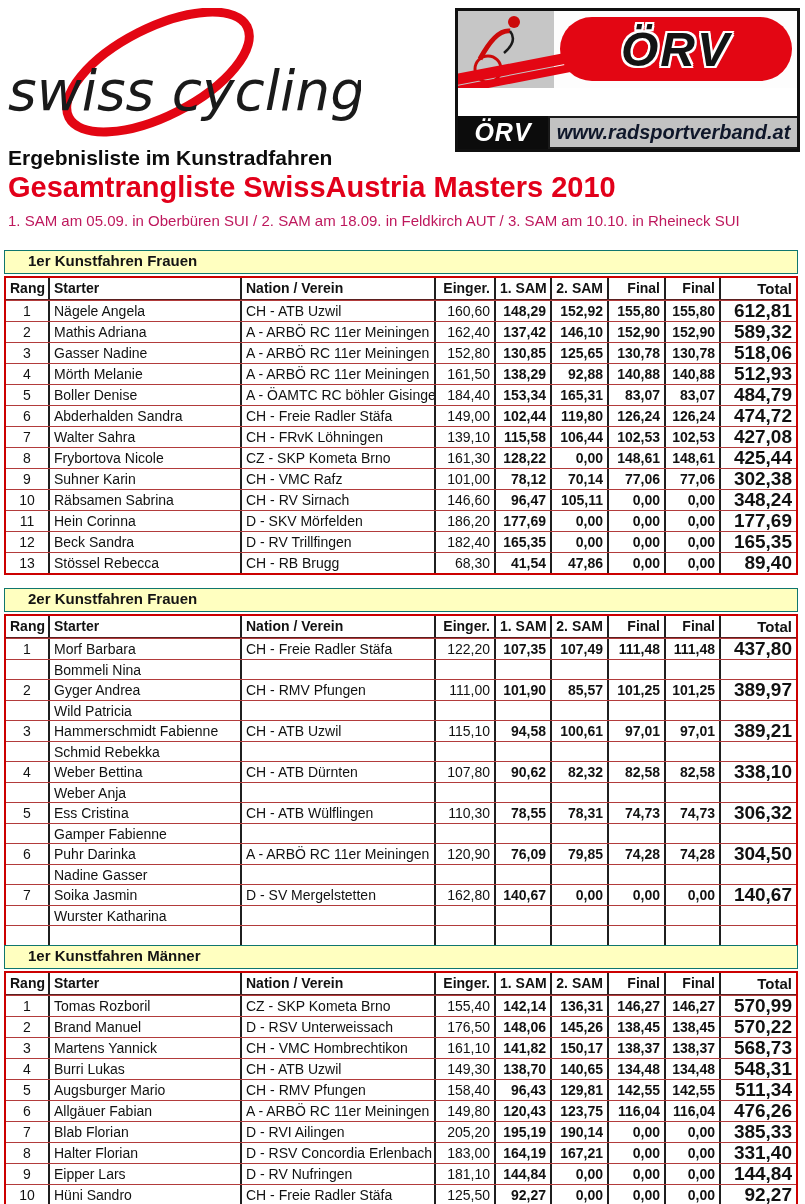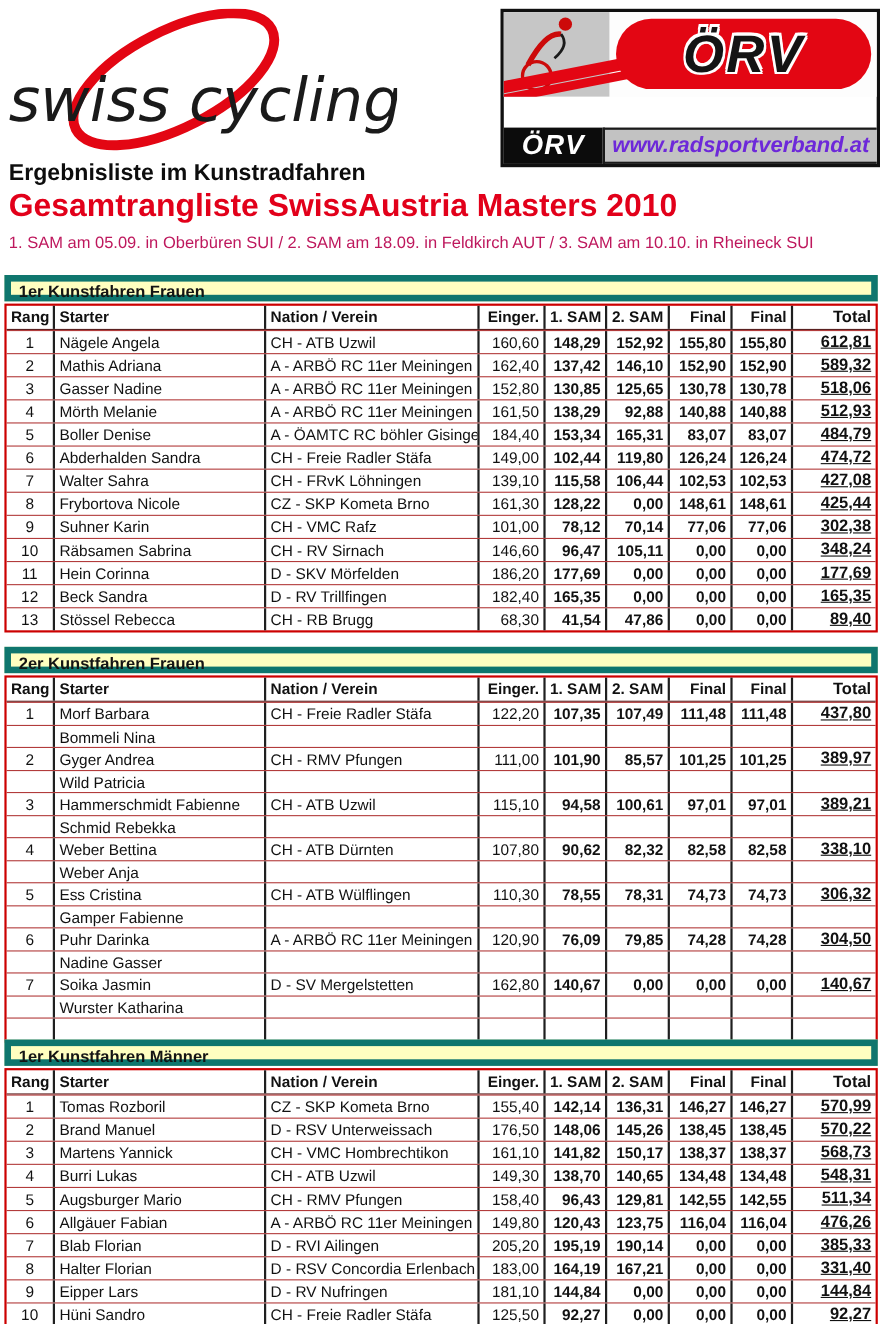--- a/index.html
+++ b/index.html
@@ -26,54 +26,54 @@
   .oerv-pill span {
     font-size:48px; font-weight:bold; font-style:italic; color:#141414; letter-spacing:2px;
     text-shadow:-2px 0 0 #fff, 2px 0 0 #fff, 0 -2px 0 #fff, 0 2px 0 #fff,
                 -2px -2px 0 #fff, 2px 2px 0 #fff, -2px 2px 0 #fff, 2px -2px 0 #fff;
   }
   .oerv-bottom { position:absolute; left:0; bottom:0; width:100%; height:33px; display:flex; }
   .oerv-black { width:90px; height:100%; background:#0c0c0c; color:#fff;
                 font-weight:bold; font-style:italic; font-size:25px;
                 display:flex; align-items:center; justify-content:center; letter-spacing:1px; }
   .oerv-url { flex:1; height:100%; background:#c2c2c2; border:2px solid #1a1a1a; border-right:none;
-              color:#6d28d9; font-style:italic; font-weight:bold; font-size:20px;
+              color:#0f172a; font-style:italic; font-weight:bold; font-size:20px;
               display:flex; align-items:center; justify-content:center; }
 
   
   .doc-title { position:absolute; left:8px; top:146px; font-size:21px; font-weight:bold; color:#0d0d0d; }
   .doc-subtitle { position:absolute; left:8px; top:171px; font-size:29px; font-weight:bold; color:#e2001a; }
   .doc-info { position:absolute; left:8px; top:212px; font-size:15px; color:#be185d; }
 
   
   .tblock { position:absolute; left:4px; width:794px; }
   .tblock.t1 { top:250px; } .tblock.t2 { top:588px; } .tblock.t3 { top:945px; }
-  .title-bar { height:24px; background:#ffffc0; border:6px solid #0f766e;
+  .title-bar { height:24px; background:#ffffc0; border:1px solid #0f766e;
                font-size:15px; font-weight:bold; color:#141414;
-               line-height:20px; padding-left:7px; margin-bottom:2px; }
+               line-height:20px; padding-left:23px; margin-bottom:2px; }
   .grid { border:2px solid #cc0000; background:#fff; }
   .row { display:flex; height:21px; border-top:1px solid #b23b3b; }
   .t2 .row { height:20.5px; }
   .row.head { height:22px; border-top:none; border-bottom:1px solid #5a2020; font-weight:bold; }
   .row.head .cell { line-height:21px; }
   .cell { height:100%; line-height:20px; font-size:14px; overflow:hidden; white-space:nowrap;
           border-right:2px solid #1f1f1f; padding:0 4px; }
   .cell:last-child { border-right:none; }
   .c0 { width:44px; text-align:center; }
   .c1 { width:192px; text-align:left; }
   .c2 { width:194px; text-align:left; }
   .c3 { width:60px; text-align:right; }
   .c4 { width:56px; text-align:right; }
   .c5 { width:57px; text-align:right; }
   .c6 { width:57px; text-align:right; }
   .c7 { width:55px; text-align:right; }
   .c8 { flex:1; text-align:right; }
   .row:not(.head) .c4, .row:not(.head) .c5, .row:not(.head) .c6,
   .row:not(.head) .c7 { font-weight:bold; }
-  .row:not(.head) .c8 { font-weight:bold; font-size:15px;text-decoration:underline; }
+  .row:not(.head) .c8 { font-weight:bold; font-size:19px; }
   .row.head .c8 { font-size:15px; }
 </style>
 </head>
 <body>
 
 <div class="page">
 
   <div class="swiss-logo">
     <svg width="355" height="180" viewBox="0 0 355 180">
       <ellipse cx="152" cy="64" rx="100" ry="44" fill="none" stroke="#e30613" stroke-width="9" transform="rotate(-27 152 64)"></ellipse>

